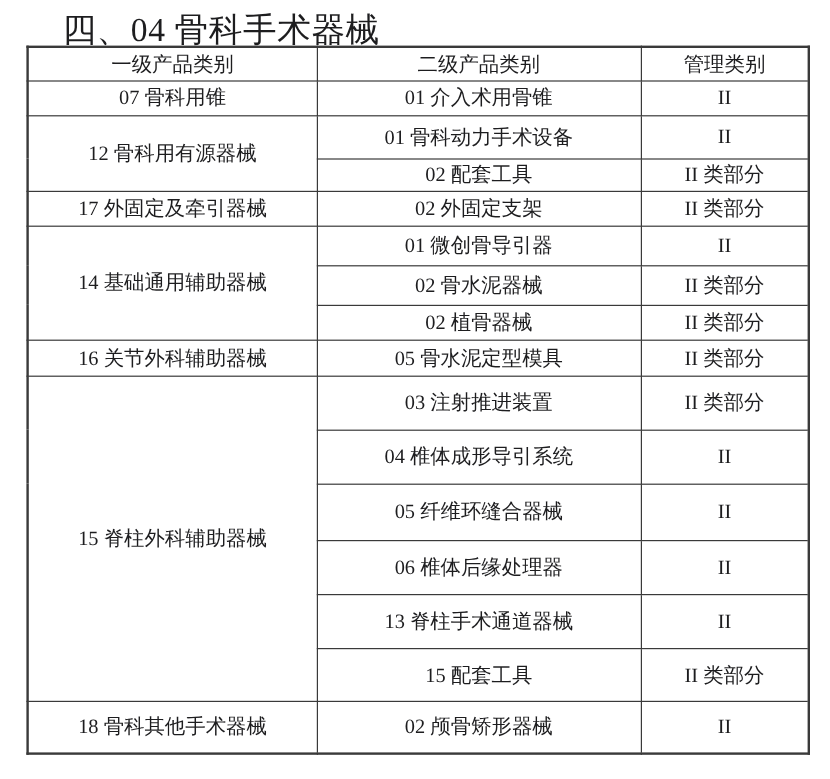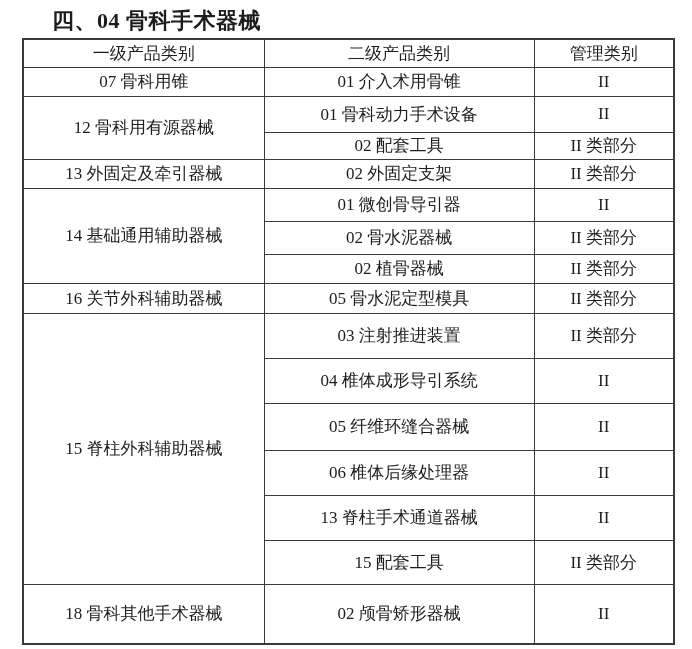--- a/index.html
+++ b/index.html
@@ -12,22 +12,22 @@
     background: #ffffff;
     position: relative;
     font-family: "Liberation Serif", "DejaVu Serif", serif;
     color: #1d1d1f;
     overflow: hidden;
   }
   .section-title {
     position: absolute;
     left: 52px;
     top: 6px;
-    font-size: 22px;
-    font-weight: bold;
+    font-size: 28px;
+    font-weight: normal;
     letter-spacing: 0.5px;
     white-space: nowrap;
   }
   table.classification {
     position: absolute;
     left: 22px;
     top: 38px;
     width: 651px;
     border-collapse: collapse;
     table-layout: fixed;
@@ -70,21 +70,21 @@
   <tr style="height:36px">
     <td rowspan="2">12 骨科用有源器械</td>
     <td>01 骨科动力手术设备</td>
     <td>II</td>
   </tr>
   <tr style="height:27px">
     <td>02 配套工具</td>
     <td>II 类部分</td>
   </tr>
   <tr style="height:29px">
-    <td>13 外固定及牵引器械</td>
+    <td>17 外固定及牵引器械</td>
     <td>02 外固定支架</td>
     <td>II 类部分</td>
   </tr>
   <tr style="height:33px">
     <td rowspan="3">14 基础通用辅助器械</td>
     <td>01 微创骨导引器</td>
     <td>II</td>
   </tr>
   <tr style="height:33px">
     <td>02 骨水泥器械</td>
@@ -117,19 +117,19 @@
     <td>II</td>
   </tr>
   <tr style="height:45px">
     <td>13 脊柱手术通道器械</td>
     <td>II</td>
   </tr>
   <tr style="height:44px">
     <td>15 配套工具</td>
     <td>II 类部分</td>
   </tr>
-  <tr style="height:60px">
+  <tr style="height:44px">
     <td>18 骨科其他手术器械</td>
     <td>02 颅骨矫形器械</td>
     <td>II</td>
   </tr>
 </tbody>
   </table>
 
 </body></html>

